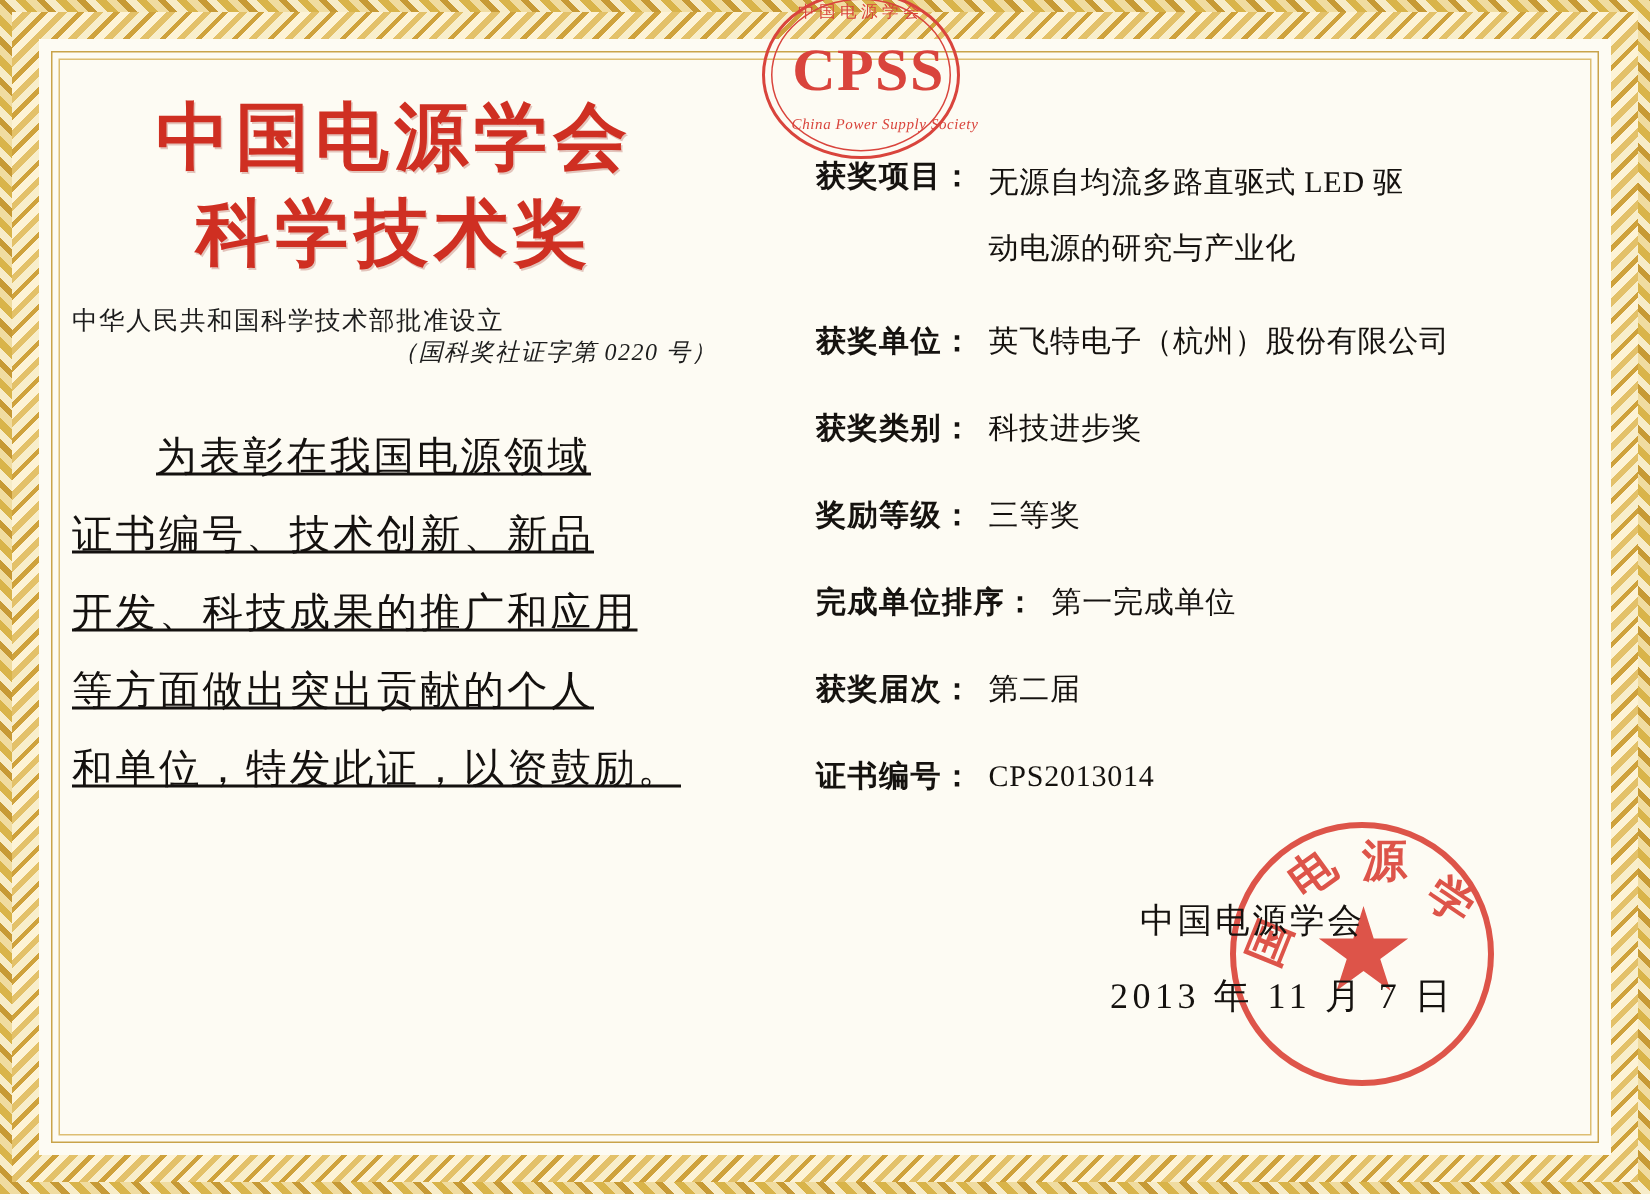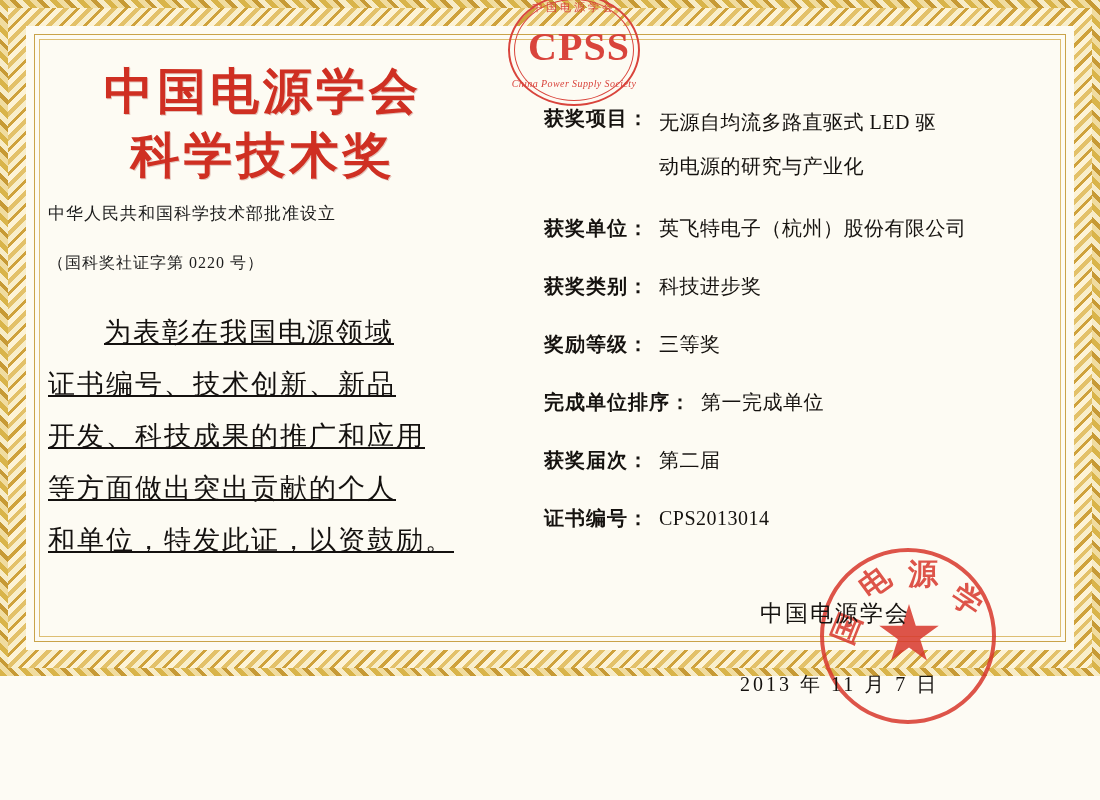--- a/index.html
+++ b/index.html
@@ -10,21 +10,21 @@
     width: 1100px;
     height: 800px;
     font-family: "Liberation Serif", serif;
     background: #fdfbf4;
     overflow: hidden;
   }
 
   #certificate {
     position: relative;
     width: 1100px;
-    height: 676px;
+    height: 796px;
     background:
       radial-gradient(ellipse at 30% 25%, #fffdf7 0%, #fbf7ea 45%, #f4eeda 100%);
     box-sizing: border-box;
   }
 
   
   .border-outer {
     position: absolute;
     left: 0; top: 0; right: 0; bottom: 0;
     border: 26px solid transparent;
@@ -120,21 +120,21 @@
   #cpss-logo .cn-arc {
     position: absolute;
     left: 0; top: 6px; width: 160px;
     text-align: center;
     color: #d9443c;
     font-size: 11px;
     letter-spacing: 3px;
   }
   #cpss-logo .en-arc {
     position: absolute;
-    left: 0; top: 84px; width: 160px;
+    left: 16px; top: 84px; width: 160px;
     text-align: center;
     color: #d9443c;
     font-size: 10px;
     letter-spacing: 0.4px;
     font-style: italic;
   }
 
   
   #left-col {
     position: absolute;
@@ -153,25 +153,26 @@
     text-shadow: 1px 1px 0 rgba(150,30,20,0.25);
   }
   #approval-line {
     margin-top: 14px;
     text-align: left;
     color: #1d1d1d;
     font-size: 17px;
     letter-spacing: 1px;
   }
   #cert-number-line {
-    margin-top: 28px;
-    text-align: left;
+    margin-top: 0;
+    text-align: right;
     color: #1d1d1d;
     font-size: 16px;
     letter-spacing: 1px;
+    font-style: italic;
   }
   #citation {
     margin-top: 32px;
     color: #14110f;
     font-size: 27px;
     line-height: 52px;
     letter-spacing: 2px;
   }
   #citation .ln {
     display: block;
@@ -254,22 +255,22 @@
     left: 760px;
     top: 598px;
     font-size: 23px;
     letter-spacing: 2px;
     color: #15120f;
     z-index: 6;
   }
   #issue-date {
     position: absolute;
     left: 740px;
-    top: 671px;
-    font-size: 20px;
+    top: 648px;
+    font-size: 24px;
     letter-spacing: 3px;
     color: #15120f;
     z-index: 6;
   }
 </style>
 </head>
 <body>
 
 <div id="certificate">
 

